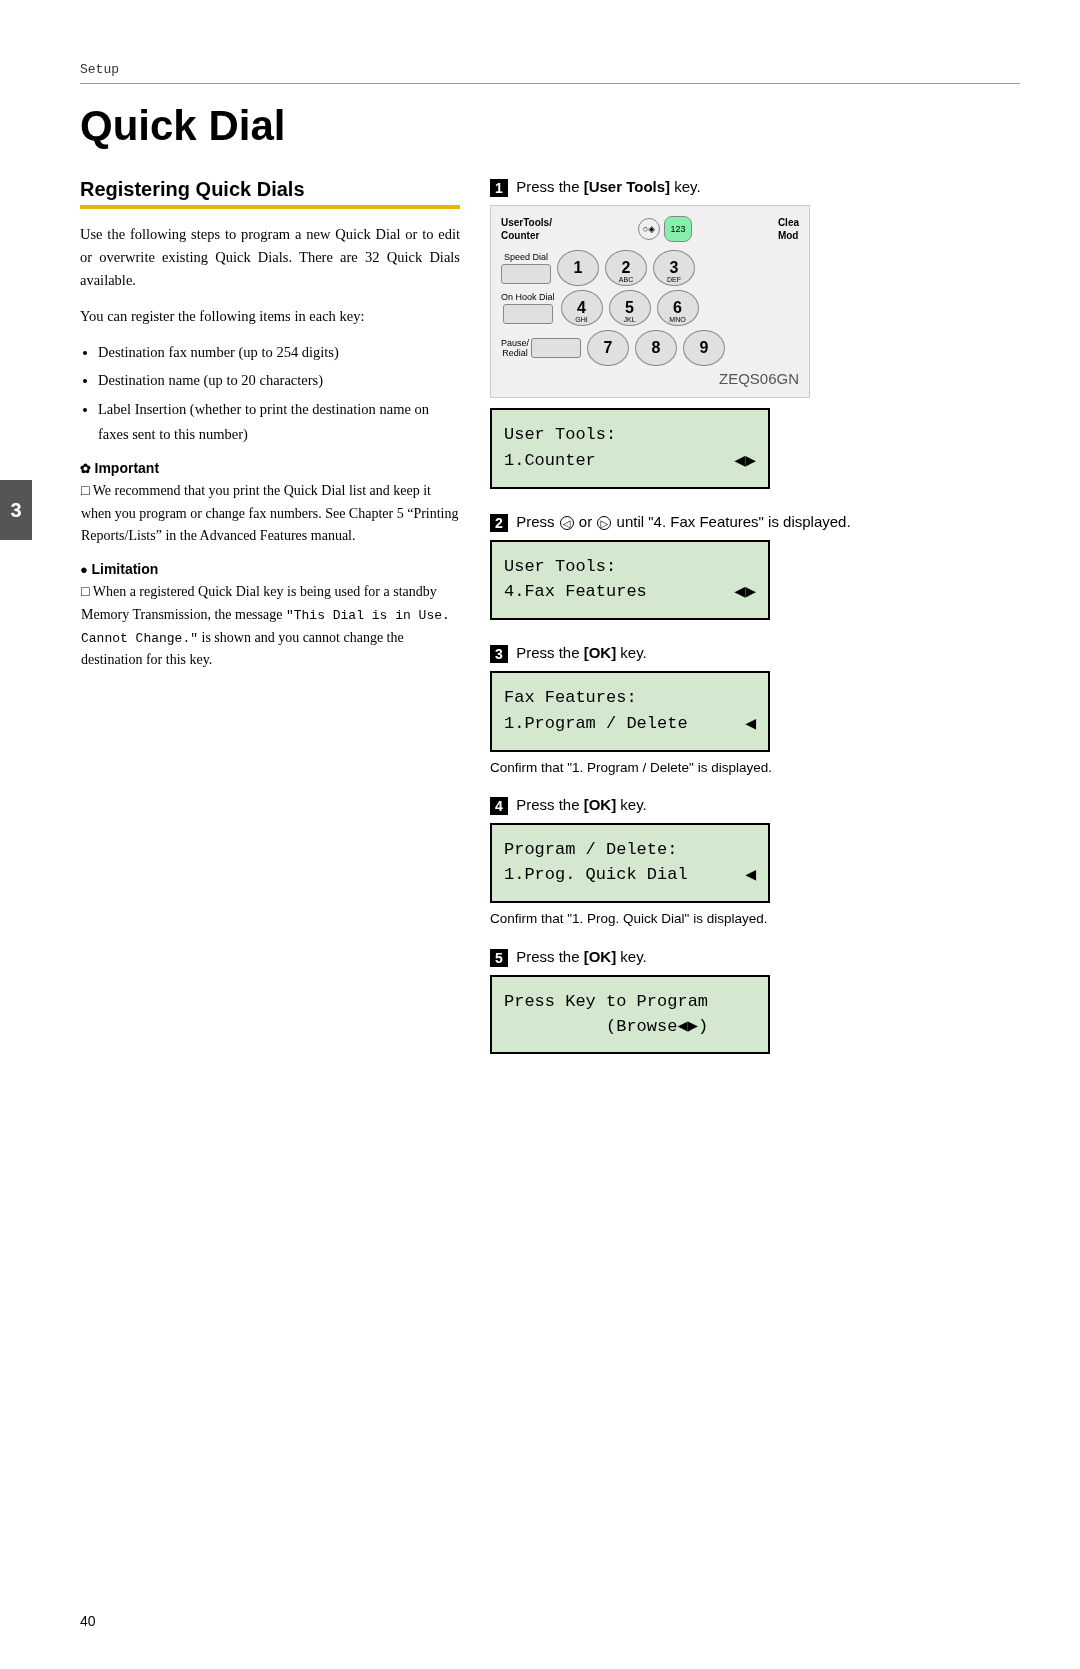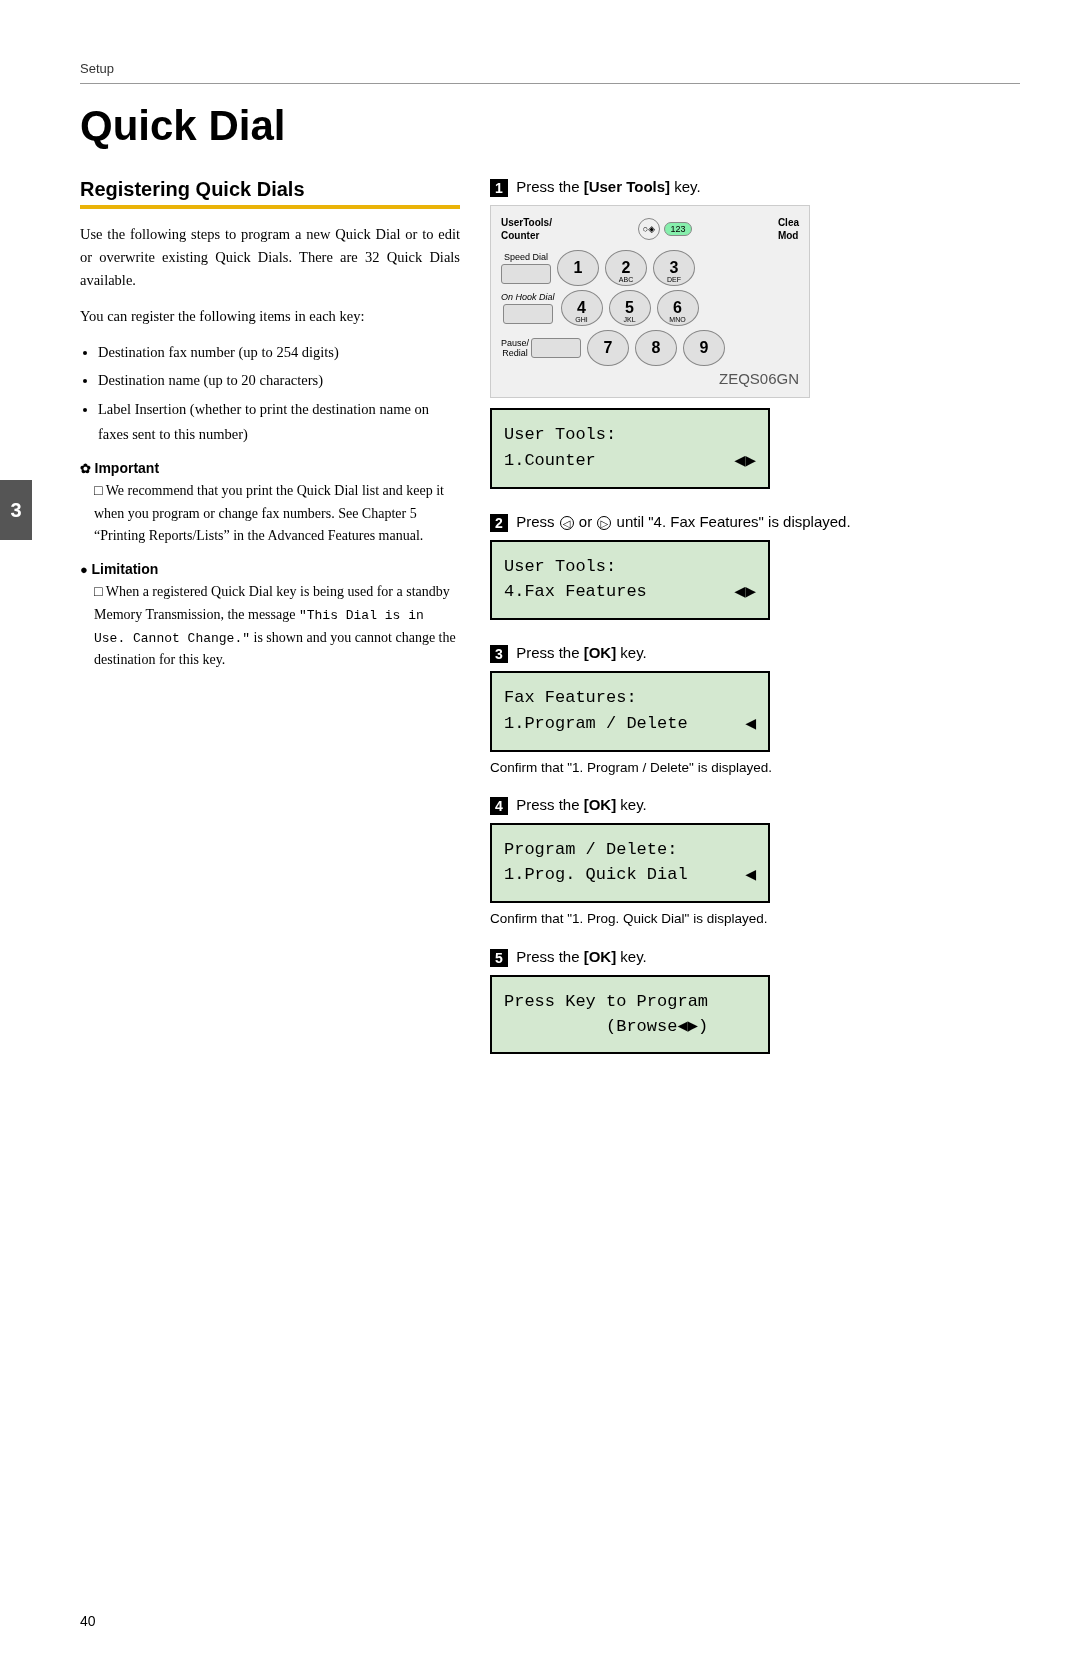--- a/index.html
+++ b/index.html
@@ -38,21 +38,21 @@
     }
 
     
     .top-section {
       border-bottom: 1px solid #999;
       padding-bottom: 6px;
       margin-bottom: 18px;
     }
     .breadcrumb {
       font-size: 13px;
-      font-family: Liberation Sans, sans-serif;
+      font-family: Liberation Mono, monospace;
       color: #333;
     }
 
     
     .page-title {
       font-size: 42px;
       font-weight: bold;
       font-family: Arial, sans-serif;
       margin-bottom: 28px;
       color: #000;
@@ -123,21 +123,21 @@
       margin-bottom: 4px;
     }
     .limitation-label::before {
       content: '● ';
       font-size: 13px;
     }
 
     .note-text {
       font-size: 14px;
       line-height: 1.6;
-      margin-left: 14px;
+      margin-left: 1px;
     }
     .note-text::before {
       content: '□ ';
     }
 
     .mono-inline {
       font-family: 'Courier New', Courier, monospace;
       font-size: 13px;
     }
 
@@ -333,21 +333,21 @@
           <span class="step-number">1</span>
           <span> Press the <strong>[User Tools]</strong> key.</span>
         </div>
 
         
         <div class="keypad-area">
           <div class="keypad-top-row">
             <div style="font-size:10px; font-family:Arial,sans-serif; font-weight:bold; line-height:1.3;">UserTools/<br>Counter</div>
             <div class="keypad-icon-area">
               <div style="width:22px;height:22px;border:1.5px solid #888;border-radius:50%;display:flex;align-items:center;justify-content:center;font-size:9px;">○◈</div>
-              <div style="width:28px;height:14px;border:1.5px solid #888;border-radius:8px;display:flex;align-items:center;justify-content:center;font-size:9px;background:#86efac;">123</div>
+              <div style="width:28px;height:26px;border:1.5px solid #888;border-radius:8px;display:flex;align-items:center;justify-content:center;font-size:9px;background:#86efac;">123</div>
             </div>
             <div style="font-size:10px;font-family:Arial,sans-serif;font-weight:bold;line-height:1.3;">Clea<br>Mod</div>
           </div>
           <div class="keypad-rows">
 
             <div class="keypad-row">
               <div style="display:flex;flex-direction:column;align-items:center;gap:2px;">
                 <span style="font-size:9px;font-family:Arial,sans-serif;">Speed Dial</span>
                 <div class="speed-dial-btn"></div>
               </div>
@@ -357,21 +357,21 @@
               <div class="key-btn">
                 2<span class="sub-label">ABC</span>
               </div>
               <div class="key-btn">
                 3<span class="sub-label">DEF</span>
               </div>
             </div>
 
             <div class="keypad-row">
               <div style="display:flex;flex-direction:column;align-items:center;gap:2px;">
-                <span style="font-size:9px;font-family:Arial,sans-serif;font-style:italic;">On Hook Dial</span>
+                <span style="font-size:9px;font-family:Arial,sans-serif;">On Hook Dial</span>
                 <div class="speed-dial-btn"></div>
               </div>
               <div class="key-btn">
                 4<span class="sub-label">GHI</span>
               </div>
               <div class="key-btn">
                 5<span class="sub-label">JKL</span>
               </div>
               <div class="key-btn">
                 6<span class="sub-label">MNO</span>

